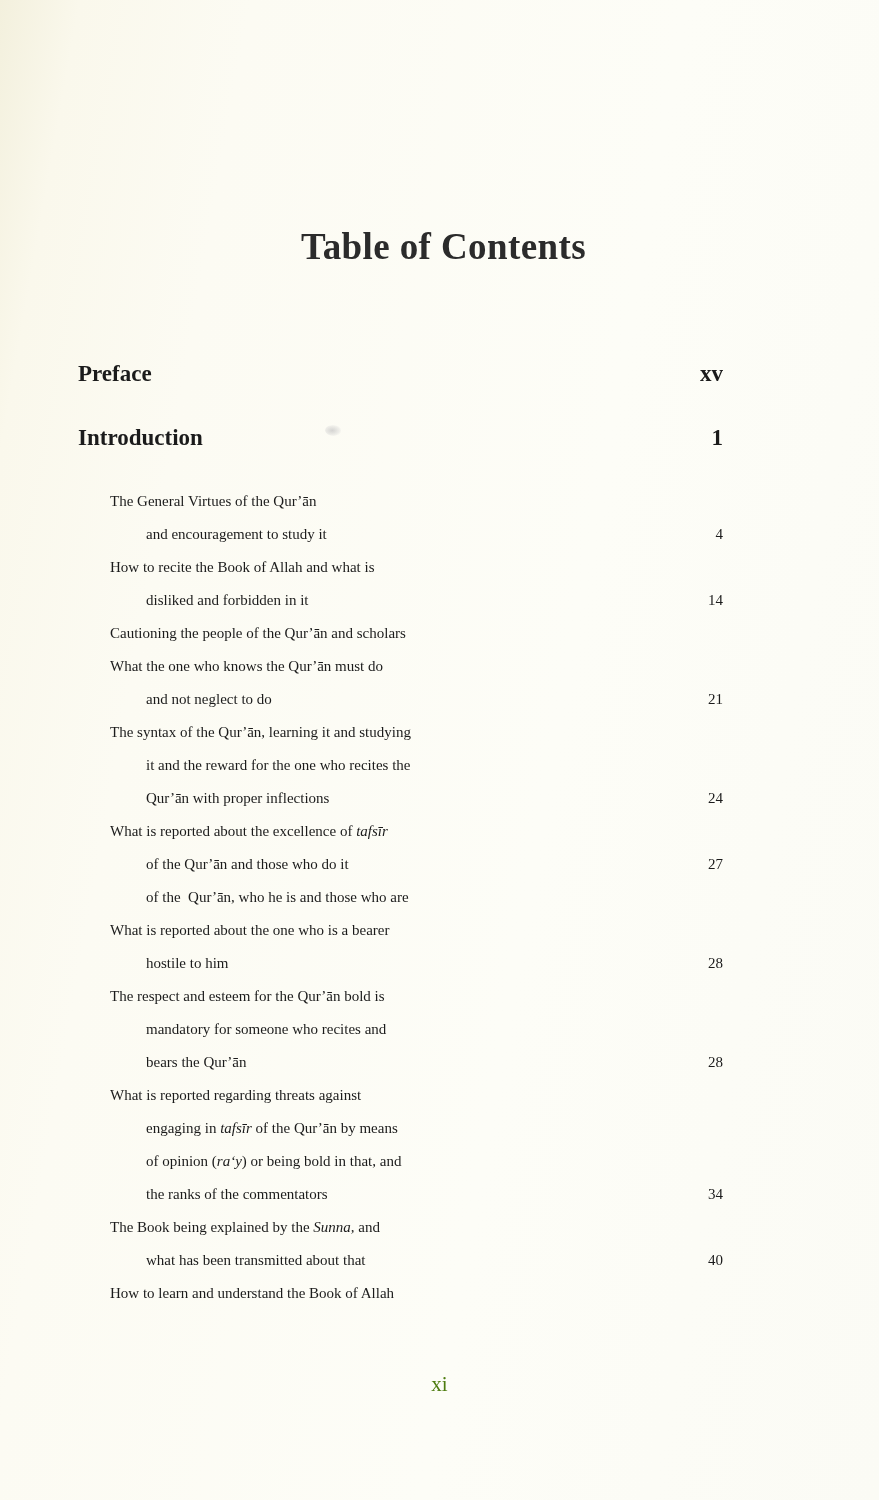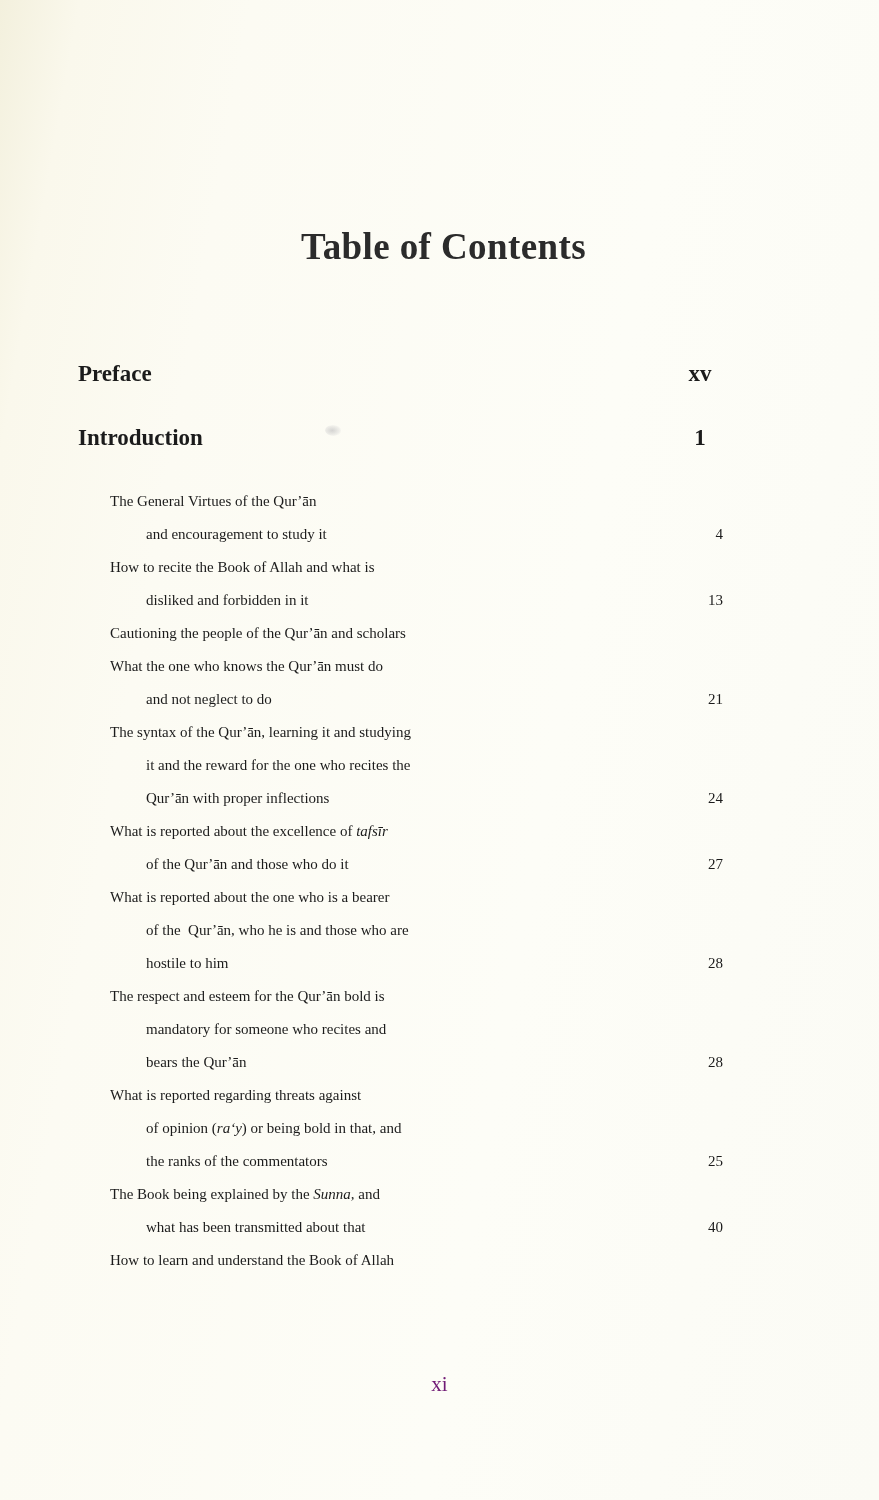--- a/index.html
+++ b/index.html
@@ -83,36 +83,35 @@
     right: 0;
     top: 0;
     width: 46px;
     text-align: right;
     font-weight: inherit;
     font-size: inherit;
     font-style: normal;
   }
   .entry.major .pageno {
     font-weight: bold;
-    text-align: center;
   }
 
   em {
     font-style: italic;
     text-align: right;
   }
 
   .folio {
     position: absolute;
     top: 1372px;
     left: 0;
     right: 0;
     text-align: center;
     font-size: 21px;
-    color: #701a75;
+    color: #4d7c0f;
   }
 
   .smudge {
     position: absolute;
     left: 325px;
     top: 425px;
     width: 16px;
     height: 11px;
     border-radius: 50% 50% 45% 55%;
     background: radial-gradient(ellipse at 45% 50%, rgba(120,120,130,0.30) 0%, rgba(150,150,160,0.14) 55%, rgba(255,255,255,0) 80%);
@@ -136,52 +135,53 @@
       </div>
       <div class="entry major">
         <span class="line first">Introduction<span class="pageno">1</span></span>
       </div>
       <div class="entry sub">
         <span class="line first">The General Virtues of the Qur’ān</span>
         <span class="line cont">and encouragement to study it<span class="pageno">4</span></span>
       </div>
       <div class="entry sub">
         <span class="line first">How to recite the Book of Allah and what is</span>
-        <span class="line cont">disliked and forbidden in it<span class="pageno">13</span></span>
+        <span class="line cont">disliked and forbidden in it<span class="pageno">14</span></span>
       </div>
       <div class="entry sub">
         <span class="line first">Cautioning the people of the Qur’ān and scholars</span>
       </div>
       <div class="entry sub">
         <span class="line first">What the one who knows the Qur’ān must do</span>
         <span class="line cont">and not neglect to do<span class="pageno">21</span></span>
       </div>
       <div class="entry sub">
         <span class="line first">The syntax of the Qur’ān, learning it and studying</span>
         <span class="line cont">it and the reward for the one who recites the</span>
         <span class="line cont">Qur’ān with proper inflections<span class="pageno">24</span></span>
       </div>
       <div class="entry sub">
         <span class="line first">What is reported about the excellence of <em>tafsīr</em></span>
         <span class="line cont">of the Qur’ān and those who do it<span class="pageno">27</span></span>
       </div>
       <div class="entry sub">
+        <span class="line cont">of the  Qur’ān, who he is and those who are</span>
         <span class="line first">What is reported about the one who is a bearer</span>
-        <span class="line cont">of the  Qur’ān, who he is and those who are</span>
         <span class="line cont">hostile to him<span class="pageno">28</span></span>
       </div>
       <div class="entry sub">
         <span class="line first">The respect and esteem for the Qur’ān bold is</span>
         <span class="line cont">mandatory for someone who recites and</span>
         <span class="line cont">bears the Qur’ān<span class="pageno">28</span></span>
       </div>
       <div class="entry sub">
         <span class="line first">What is reported regarding threats against</span>
+        <span class="line cont">engaging in <em>tafsīr</em> of the Qur’ān by means</span>
         <span class="line cont">of opinion (<em>raʻy</em>) or being bold in that, and</span>
-        <span class="line cont">the ranks of the commentators<span class="pageno">25</span></span>
+        <span class="line cont">the ranks of the commentators<span class="pageno">34</span></span>
       </div>
       <div class="entry sub">
         <span class="line first">The Book being explained by the <em>Sunna,</em> and</span>
         <span class="line cont">what has been transmitted about that<span class="pageno">40</span></span>
       </div>
       <div class="entry sub">
         <span class="line first">How to learn and understand the Book of Allah</span>
       </div>
     </div>
 

